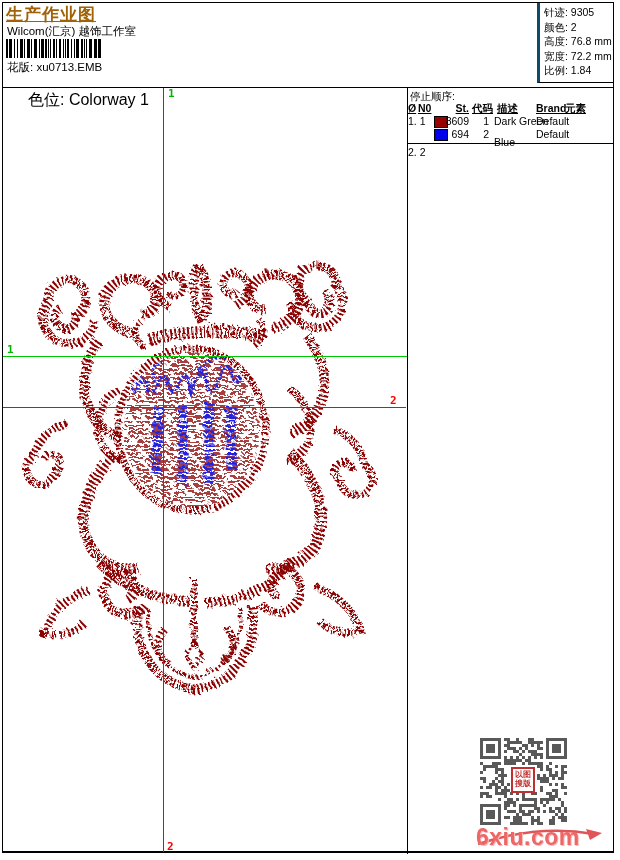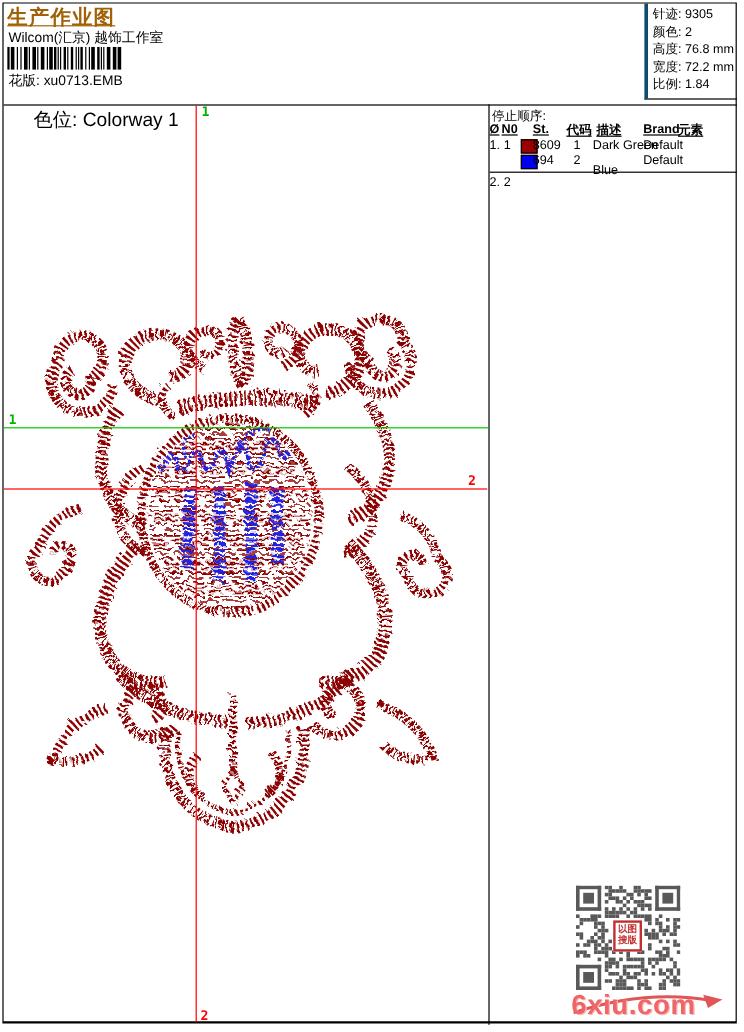--- a/index.html
+++ b/index.html
@@ -16,21 +16,21 @@
   #colorway-line{left:7px;top:90px;font-size:16px;margin-left:21px;}
   #header-divider{left:3px;top:87px;width:611px;height:1px;background:#000;}
   #info-box{left:537px;top:3px;width:77px;height:80px;border-left:3px solid #0c4a6e;
     border-bottom:1px solid #000;box-sizing:border-box;padding:2px 0 0 4px;}
   .info-row{font-size:10.5px;line-height:14.5px;white-space:nowrap;}
   
   #vdivider{left:407px;top:87px;width:1px;height:767px;background:#000;}
   #table-divider{left:408px;top:143px;width:206px;height:1px;background:#000;}
   .tbl{font-size:10.5px;white-space:nowrap;}
   .tbl.bold{font-weight:bold;text-decoration:underline;}
-  .ra{}
+  .ra{text-align:right;}
   .swatch{width:12px;height:10px;border:1px solid #000;box-sizing:content-box;}
   
   #design-svg{left:3px;top:88px;}
   .satin{stroke:#8b0000;fill:none;stroke-dasharray:2 2.2;}
   .satin-blue{stroke:#2222e0;fill:none;}
   #vline-red{left:163px;top:88px;width:1px;height:764px;background:#f00;}
   #hline-green{left:3px;top:356px;width:404px;height:1px;background:#00c800;}
   #hline-red{left:3px;top:407px;width:403px;height:1px;background:#f00;}
   .marker{font-family:"DejaVu Sans Mono", monospace;font-size:11px;font-weight:bold;}
   .mk-green{color:#00b400;}

